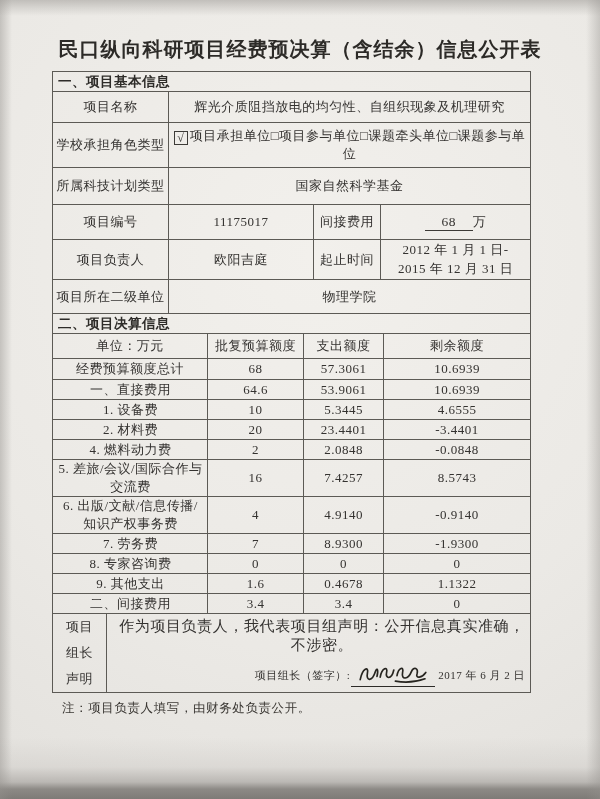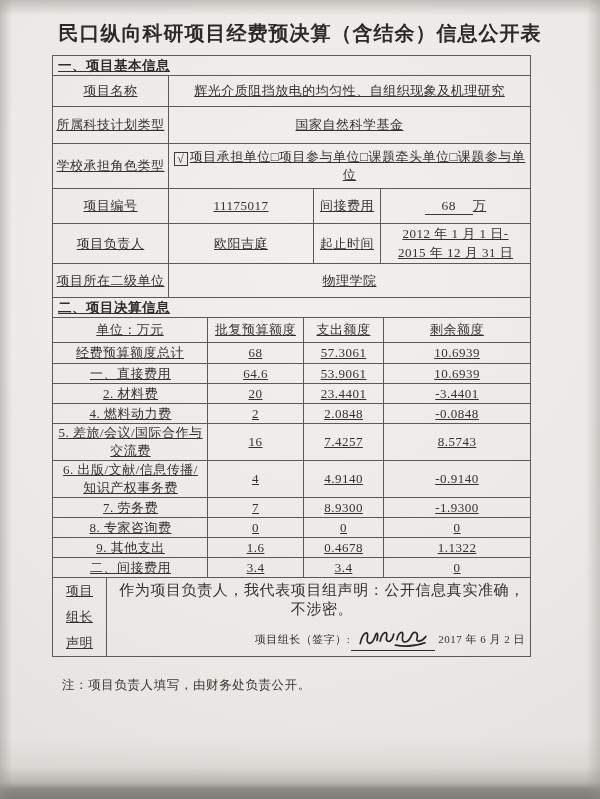--- a/index.html
+++ b/index.html
@@ -11,36 +11,36 @@
   }
   .photo {
     position:relative; width:600px; height:799px;
     background:
       linear-gradient(180deg, rgba(158,155,151,.55) 0, rgba(158,155,151,.25) 8px, rgba(158,155,151,0) 16px),
       linear-gradient(90deg, rgba(148,145,141,.45) 0, rgba(148,145,141,0) 12px),
       linear-gradient(270deg, rgba(148,145,141,.40) 0, rgba(148,145,141,0) 14px),
       linear-gradient(0deg, #7e7b77 0, #8d8a86 10px, rgba(182,179,175,.9) 17px, rgba(205,202,198,.45) 32px, rgba(205,202,198,0) 62px),
       radial-gradient(120% 95% at 52% 32%, #f2f0ec 0%, #ebe9e5 52%, #dfddd9 100%);
   }
-  .content { position:absolute; inset:0; padding-top:20px; }
+  .content { position:absolute; inset:0; padding-top:36px; }
 
   .doc-title {
     margin:0 0 8px 0; text-align:center;
     font-family:"Liberation Sans","DejaVu Sans",sans-serif;
     font-size:20px; font-weight:bold; letter-spacing:1px; color:#2c2a27;
   }
   .intro {
     width:498px; margin:0 auto 10px auto;
     font-size:14px; line-height:1.45; letter-spacing:.8px;
     text-indent:2em; color:#3a3733;
   }
 
   table.tbl {
     border-collapse:collapse; table-layout:fixed;
-    margin-left:52px; width:478px; color:#343230;text-decoration:underline;
+    margin-left:52px; width:478px; color:#343230;
   }
   table.tbl + table.tbl { margin-top:-1px; }
   .tbl td, .tbl th {
     border:1px solid #5c5a55; padding:0 3px;
     font-size:13px; font-weight:normal; text-align:center; vertical-align:middle;
     letter-spacing:.5px;
   }
   .sec-td {
     text-align:left !important; padding-left:5px !important;
     font-family:"Liberation Sans","DejaVu Sans",sans-serif;
@@ -60,21 +60,21 @@
   }
   .dur { line-height:1.45; white-space:nowrap; font-size:13px; }
 
   .decl-label { line-height:2.0; padding:0 13px !important; word-break:break-all; }
   .decl-body { position:relative; height:70px; }
   .statement { position:absolute; top:3px; left:7px; font-size:15px; letter-spacing:.6px; }
   .signline { position:absolute; right:5px; bottom:5px; font-size:11px; white-space:nowrap; }
   .sig-under { display:inline-block; border-bottom:1.5px solid #2d2b28; margin:0 3px 0 1px; padding:0 4px; }
   svg.sig { width:76px; height:24px; vertical-align:-7px; }
 
-  .footnote { margin:20px 0 0 62px; font-size:12.5px; letter-spacing:.6px; color:#3a3733; }
+  .footnote { margin:7px 0 0 62px; font-size:12.5px; letter-spacing:.6px; color:#3a3733; }
 </style>
 </head>
 <body>
 
 <div class="photo">
   <div class="content">
 
     <h1 class="doc-title">民口纵向科研项目经费预决算（含结余）信息公开表</h1>
 
 
@@ -86,29 +86,29 @@
           <col style="width:150px">
         </colgroup>
       <tbody>
           <tr style="height:20px">
         <td colspan="4" class="sec-td">一、项目基本信息</td>
       </tr>
       <tr style="height:31px">
         <td>项目名称</td>
         <td colspan="3">辉光介质阻挡放电的均匀性、自组织现象及机理研究</td>
       </tr>
-      <tr style="height:37px">
-        <td>所属科技计划类型</td>
-        <td colspan="3">国家自然科学基金</td>
-      </tr>
       <tr style="height:45px">
         <td>学校承担角色类型</td>
         <td colspan="3">
           <span class="cbx">√</span><span>项目承担单位</span><span>□项目参与单位□课题牵头单位□课题参与单位</span>
         </td>
+      </tr>
+      <tr style="height:37px">
+        <td>所属科技计划类型</td>
+        <td colspan="3">国家自然科学基金</td>
       </tr>
       <tr style="height:35px">
         <td>项目编号</td>
         <td class="num">11175017</td>
         <td>间接费用</td>
         <td>
           <span class="fund-ul">68</span><span>万</span>
         </td>
       </tr>
       <tr style="height:40px">
@@ -148,20 +148,26 @@
         <td>经费预算额度总计</td>
         <td class="num">68</td>
         <td class="num">57.3061</td>
         <td class="num">10.6939</td>
       </tr>
       <tr style="height:20px">
         <td class="fl">一、直接费用</td>
         <td class="num">64.6</td>
         <td class="num">53.9061</td>
         <td class="num">10.6939</td>
+      </tr>
+      <tr style="height:20px">
+        <td class="fl">1. 设备费</td>
+        <td class="num">10</td>
+        <td class="num">5.3445</td>
+        <td class="num">4.6555</td>
       </tr>
       <tr style="height:20px">
         <td class="fl">2. 材料费</td>
         <td class="num">20</td>
         <td class="num">23.4401</td>
         <td class="num">-3.4401</td>
       </tr>
       <tr style="height:20px">
         <td class="fl">4. 燃料动力费</td>
         <td class="num">2</td>

